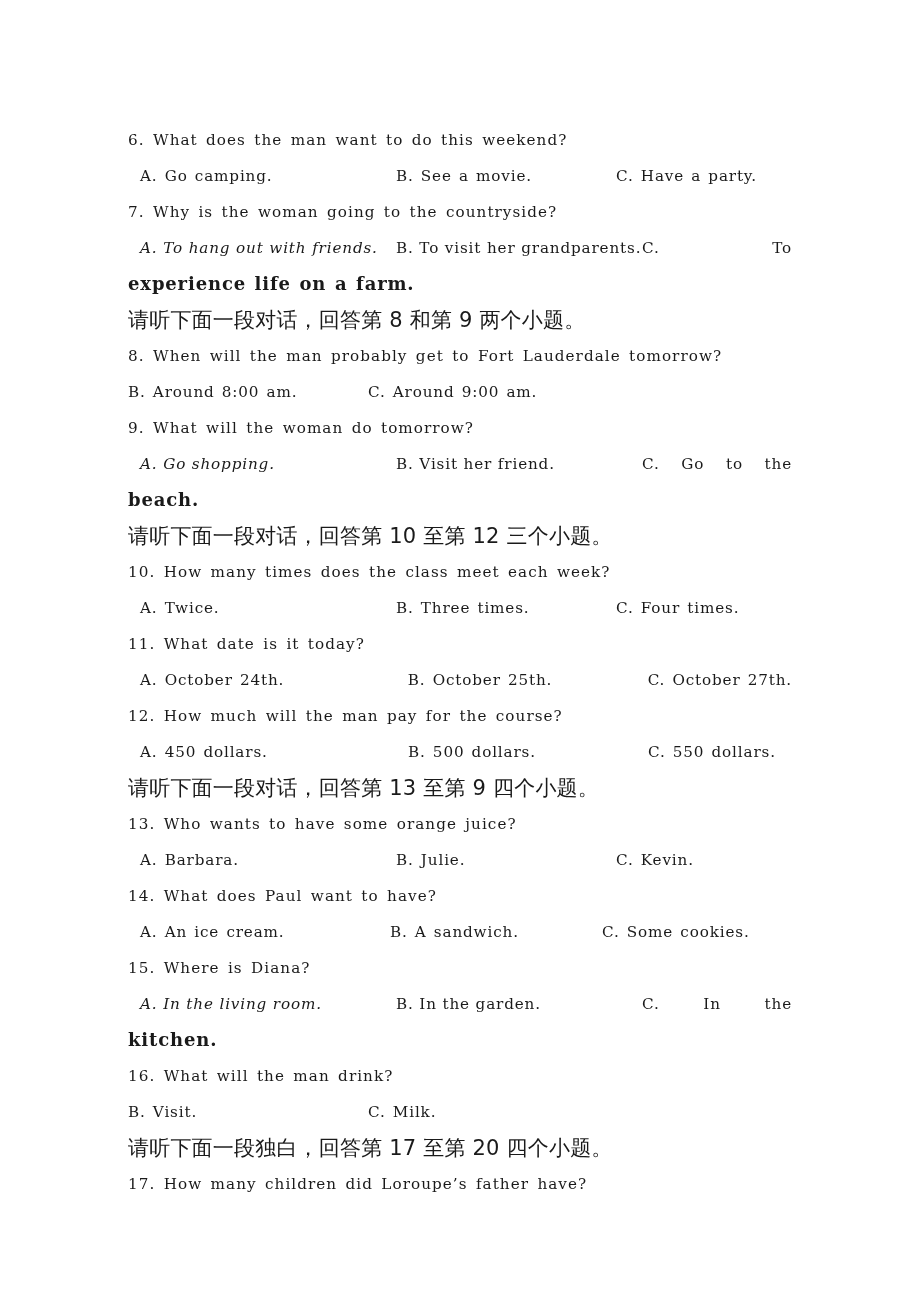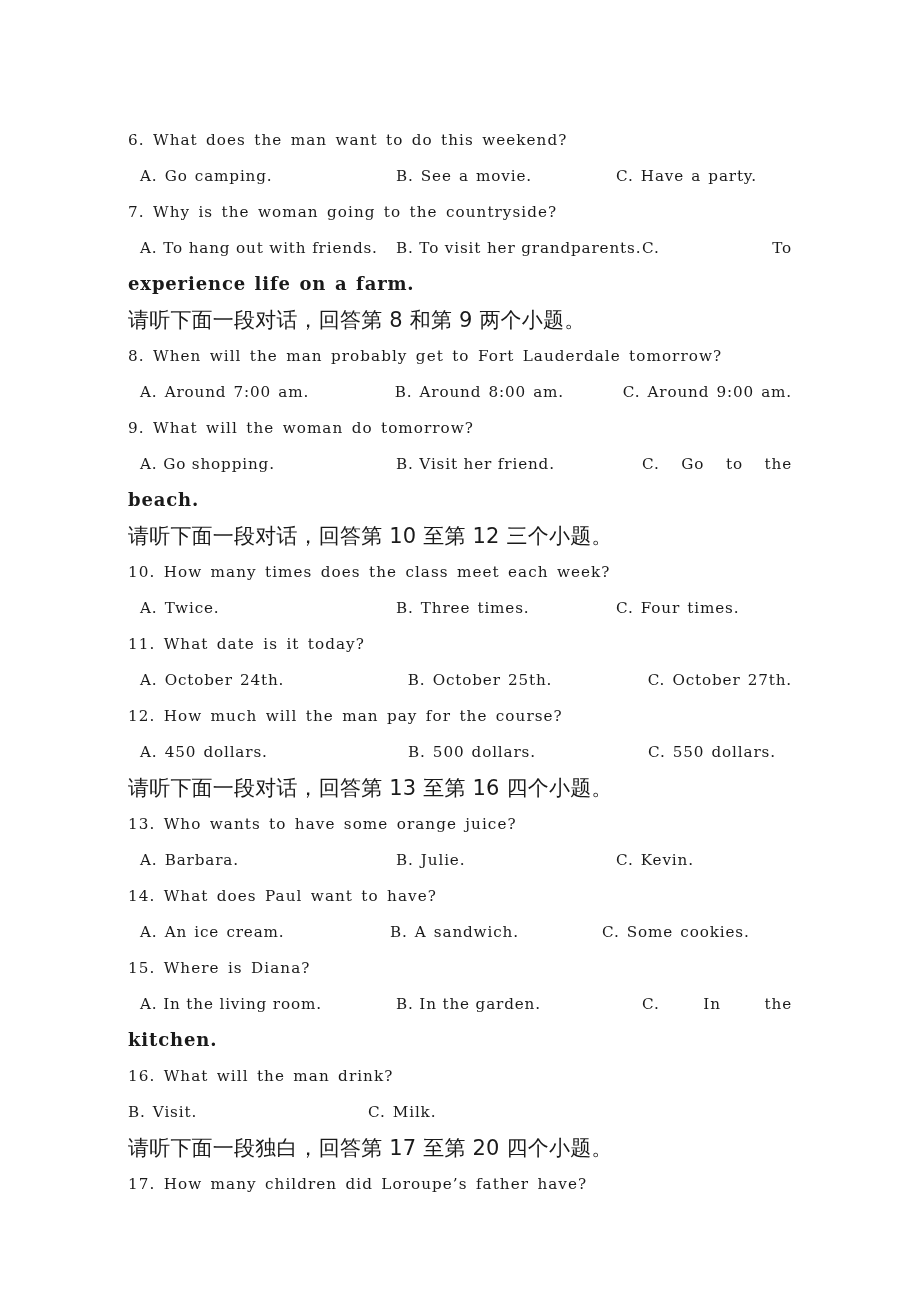--- a/index.html
+++ b/index.html
@@ -70,21 +70,21 @@
   
   .opt-row-justified {
     display: flex;
     height: 36px;
     line-height: 36px;
     font-size: 15.2px;
     letter-spacing: 0.85px;
     white-space: nowrap;
     width: 664px;
   }
-  .opt-row-justified .opt-a { width: 256px; padding-left: 12px; }
+  .opt-row-justified .opt-a { width: 256px; padding-left: 12px; font-style: italic; }
   .opt-row-justified .opt-b { flex: 0 0 auto; }
   .opt-row-justified .spread {
     flex: 1 1 auto;
     display: flex;
     justify-content: space-between;
     padding-left: 26px;
   }
   .opt-row-justified .spread > span { display: inline-block; }
 
   
@@ -129,21 +129,20 @@
         <span>C.</span>
         <span>To</span>
       </span>
     </div>
     <div class="cont-line">experience life on a farm.</div>
 
     <div class="cn-line">请听下面一段对话，回答第 8 和第 9 两个小题。</div>
 
     <div class="line q-line">8. When will the man probably get to Fort Lauderdale tomorrow?</div>
     <div class="opt-row wide-a">
-      <span class="opt opt-a">A. Around 7:00 am.</span>
       <span class="opt opt-b">B. Around 8:00 am.</span>
       <span class="opt opt-c">C. Around 9:00 am.</span>
     </div>
 
     <div class="line q-line">9. What will the woman do tomorrow?</div>
     <div class="opt-row-justified">
       <span class="opt opt-a">A. Go shopping.</span>
       <span class="opt opt-b">B. Visit her friend.</span>
       <span class="spread">
         <span>C.</span>
@@ -170,21 +169,21 @@
       <span class="opt opt-c">C. October 27th.</span>
     </div>
 
     <div class="line q-line">12. How much will the man pay for the course?</div>
     <div class="opt-row wide-a">
       <span class="opt opt-a">A. 450 dollars.</span>
       <span class="opt opt-b">B. 500 dollars.</span>
       <span class="opt opt-c">C. 550 dollars.</span>
     </div>
 
-    <div class="cn-line">请听下面一段对话，回答第 13 至第 16 四个小题。</div>
+    <div class="cn-line">请听下面一段对话，回答第 13 至第 9 四个小题。</div>
 
     <div class="line q-line">13. Who wants to have some orange juice?</div>
     <div class="opt-row">
       <span class="opt opt-a">A. Barbara.</span>
       <span class="opt opt-b">B. Julie.</span>
       <span class="opt opt-c">C. Kevin.</span>
     </div>
 
     <div class="line q-line">14. What does Paul want to have?</div>
     <div class="opt-row narrow-a">

